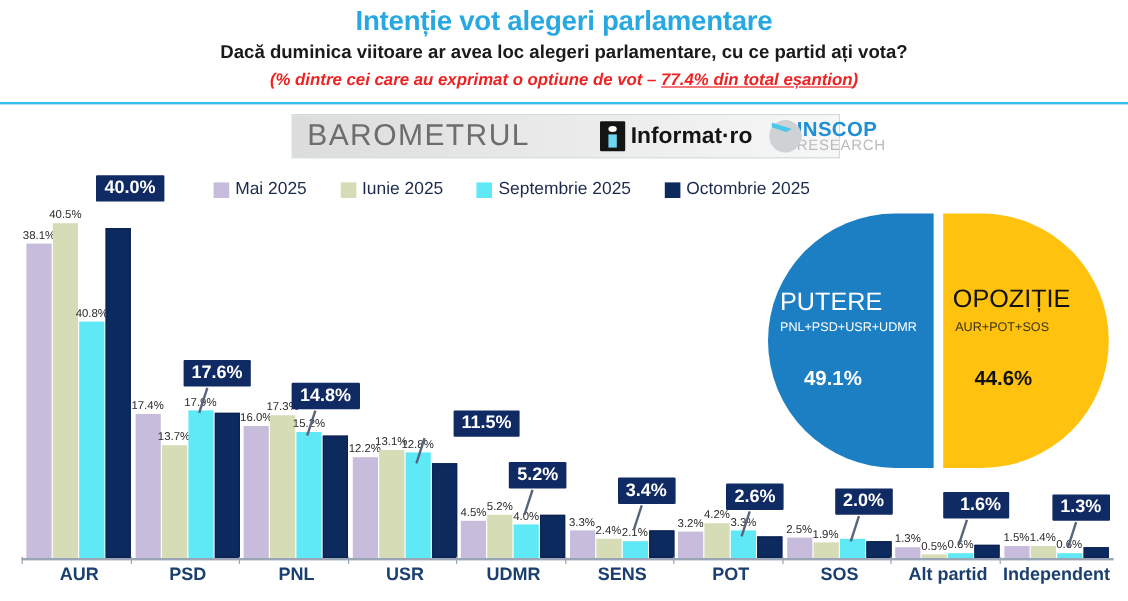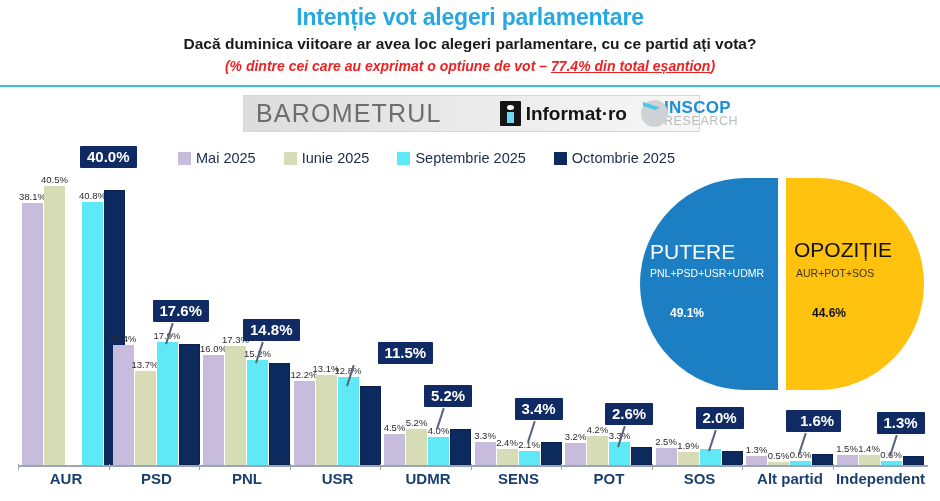--- a/index.html
+++ b/index.html
@@ -91,21 +91,21 @@
     position:absolute;text-align:center;font-size:15px;font-weight:bold;color:#1b3f6e;
   }
 
   
   #pie-wrap{position:absolute;left:640px;top:178px;width:285px;height:212px;}
   .pie-half{position:absolute;top:0;width:138px;height:212px;}
   #pie-left{left:0;background:#1c7fc4;border-radius:138px 0 0 138px;}
   #pie-right{left:146px;background:#ffc20e;border-radius:0 138px 138px 0;}
   .pie-title{position:absolute;font-weight:normal;font-size:21px;}
   .pie-sub{position:absolute;font-size:10.5px;line-height:1.35;}
-  .pie-val{position:absolute;font-weight:bold;font-size:12px;}
+  .pie-val{position:absolute;font-weight:bold;font-size:17px;}
   #putere-title{left:10px;top:62px;color:#ffffff;}
   #putere-sub{left:10px;top:88px;color:#ffffff;width:118px;}
   #putere-val{left:30px;top:128px;color:#ffffff;}
   #opozitie-title{left:8px;top:60px;color:#111111;}
   #opozitie-sub{left:10px;top:88px;color:#3c3418;width:124px;}
   #opozitie-val{left:26px;top:128px;color:#111111;}
 </style>
 </head>
 <body>
 
@@ -157,21 +157,21 @@
 <div id="chart-area">
   <div id="axis-line"></div>
 <div class="group" style="left: 22px; width: 88px;">
       <div class="bars">
         <div class="bar c0" style="height: 262.164px;">
           <span class="vlabel">38.1%</span>
         </div>
         <div class="bar c1" style="height: 278.679px;">
           <span class="vlabel">40.5%</span>
         </div>
-        <div class="bar c2" style="height: 263px; margin-left: 16px;">
+        <div class="bar c2" style="height: 197px;">
           <span class="vlabel">40.8%</span>
         </div>
         <div class="bar c3" style="height: 275.238px;"></div>
       </div>
       <div class="callout" style="bottom: 297.238px; left: 58px;">40.0%</div>
       <div class="tick" style="left: -4px;"></div>
     </div>
     <div class="group" style="left: 112.5px; width: 88px;">
       <div class="bars">
         <div class="bar c0" style="height: 119.729px;">

